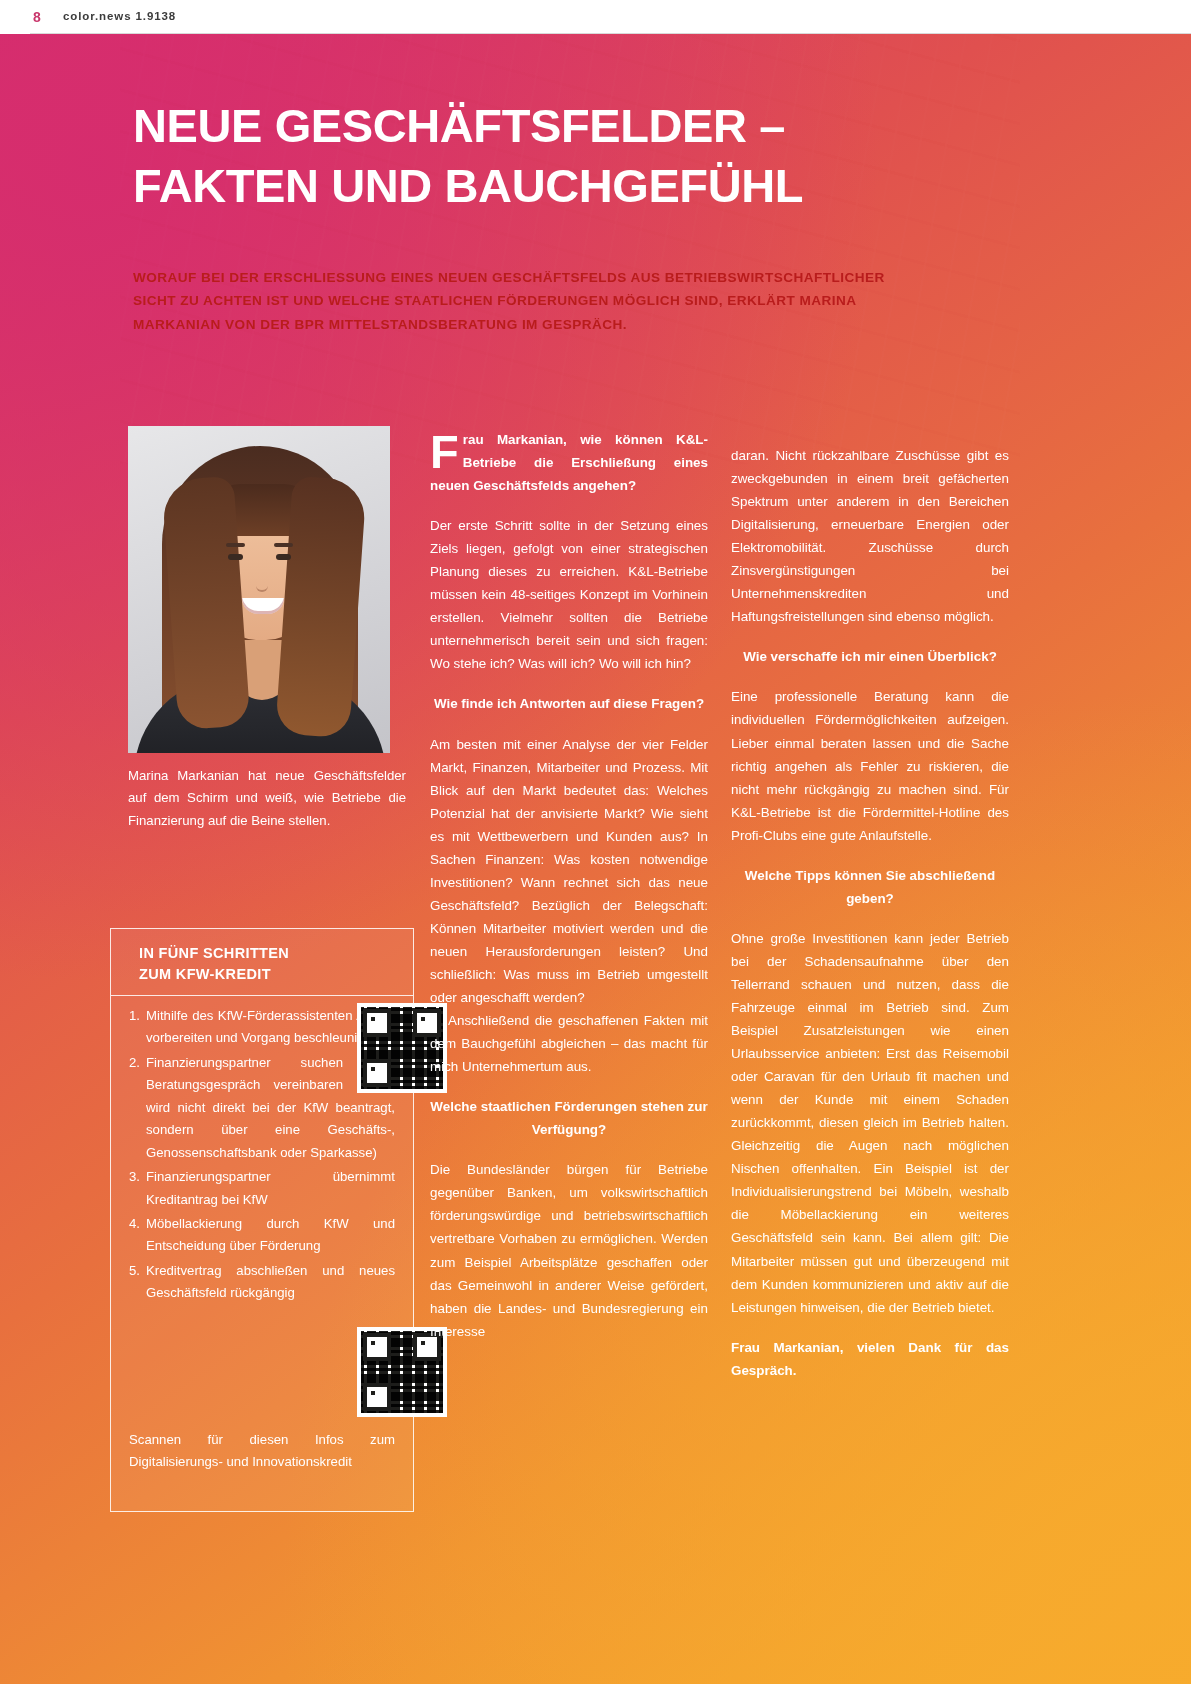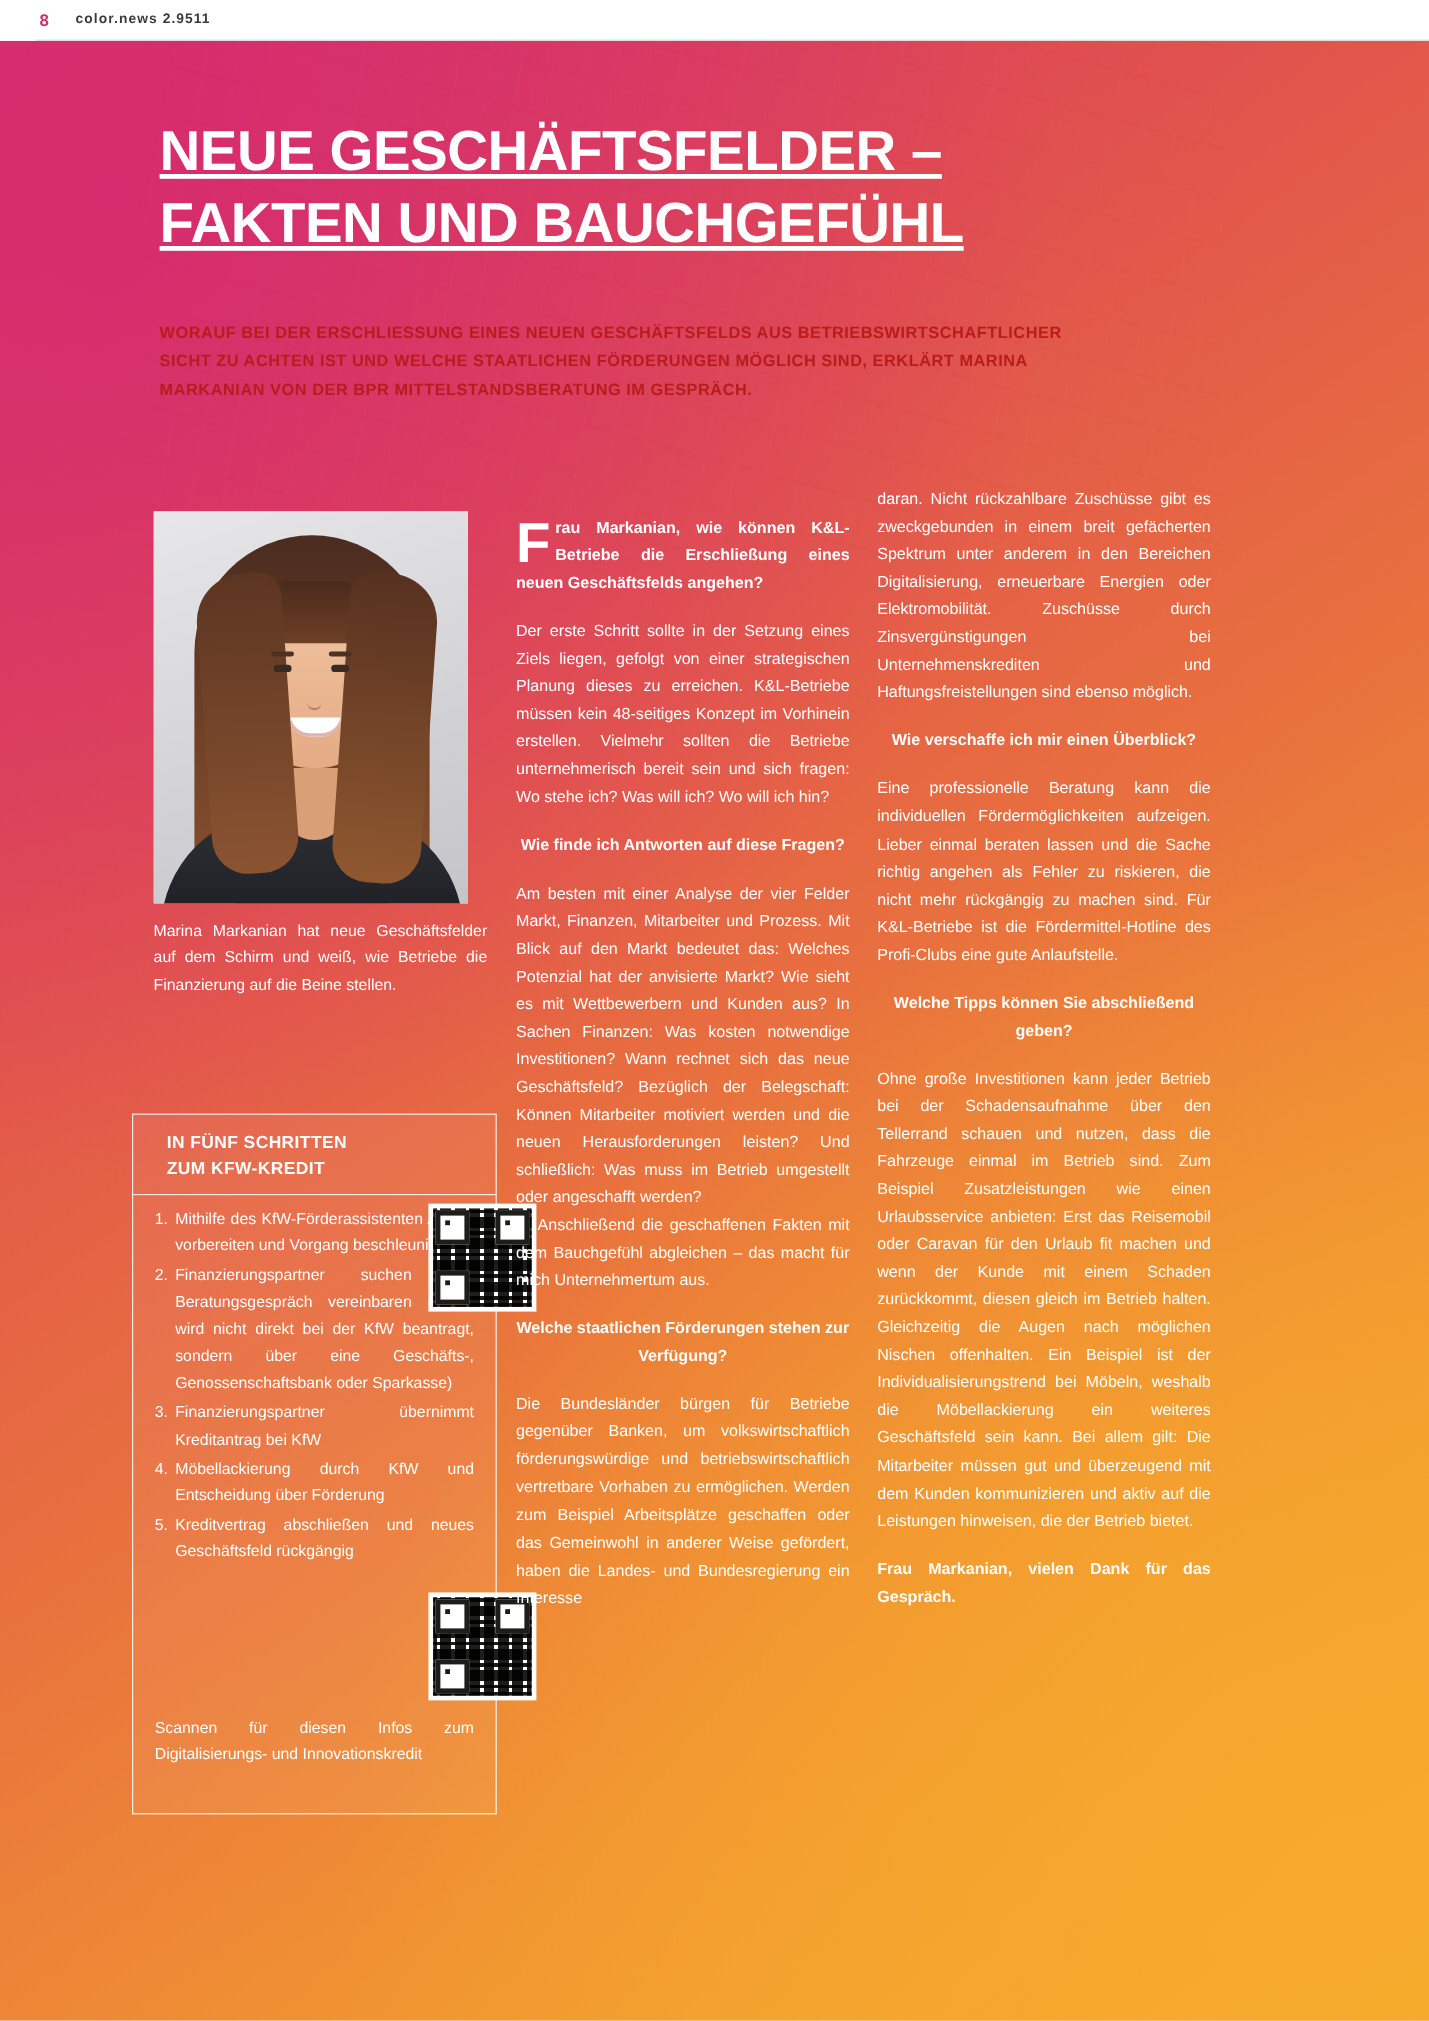--- a/index.html
+++ b/index.html
@@ -76,21 +76,20 @@
 
   
   .headline {
     position: absolute;
     left: 133px; top: 96px; width: 900px;
     color: #ffffff;
     font-size: 47px;
     line-height: 1.28;
     font-weight: bold;
     letter-spacing: -0.4px;
-    text-decoration: underline;
   }
   .headline .l2 { display: block; }
 
   .standfirst {
     position: absolute;
     left: 133px; top: 266px; width: 770px;
     color: #b91c1c;
     font-size: 13.6px;
     font-weight: bold;
     line-height: 1.72;
@@ -265,21 +264,21 @@
   
   .col {
     position: absolute;
     width: 278px;
     color: #ffffff;
     font-size: 13.4px;
     line-height: 1.72;
     text-align: justify;
   }
   .col-mid { left: 430px; top: 428px; }
-  .col-right { left: 731px; top: 404px; }
+  .col-right { left: 731px; top: 444px; }
 
   .col p { margin: 0 0 17px 0; }
   .col p.tight { margin-bottom: 0; }
   .col h3 {
     margin: 0 0 17px 0;
     font-size: 13.4px;
     font-weight: bold;
     line-height: 1.72;
     text-align: center;
   }
@@ -302,21 +301,21 @@
 <body>
 
 <div class="page">
 
   <div class="bg-gradient"></div>
   <div class="bg-texture"></div>
   <div class="bg-white-left"></div>
 
   <div class="runhead">
     <div class="runhead-pageno">8</div>
-    <div class="runhead-title">color.news 2.9511</div>
+    <div class="runhead-title">color.news 1.9138</div>
     <div class="runhead-rule"></div>
   </div>
 
   <div class="headline">
     <span class="l1">NEUE GESCHÄFTSFELDER –</span>
     <span class="l2">FAKTEN UND BAUCHGEFÜHL</span>
   </div>
 
   <div class="standfirst">WORAUF BEI DER ERSCHLIESSUNG EINES NEUEN GESCHÄFTSFELDS AUS BETRIEBSWIRTSCHAFTLICHER SICHT ZU ACHTEN IST UND WELCHE STAATLICHEN FÖRDERUNGEN MÖGLICH SIND, ERKLÄRT MARINA MARKANIAN VON DER BPR MITTELSTANDSBERATUNG IM GESPRÄCH.</div>
 

